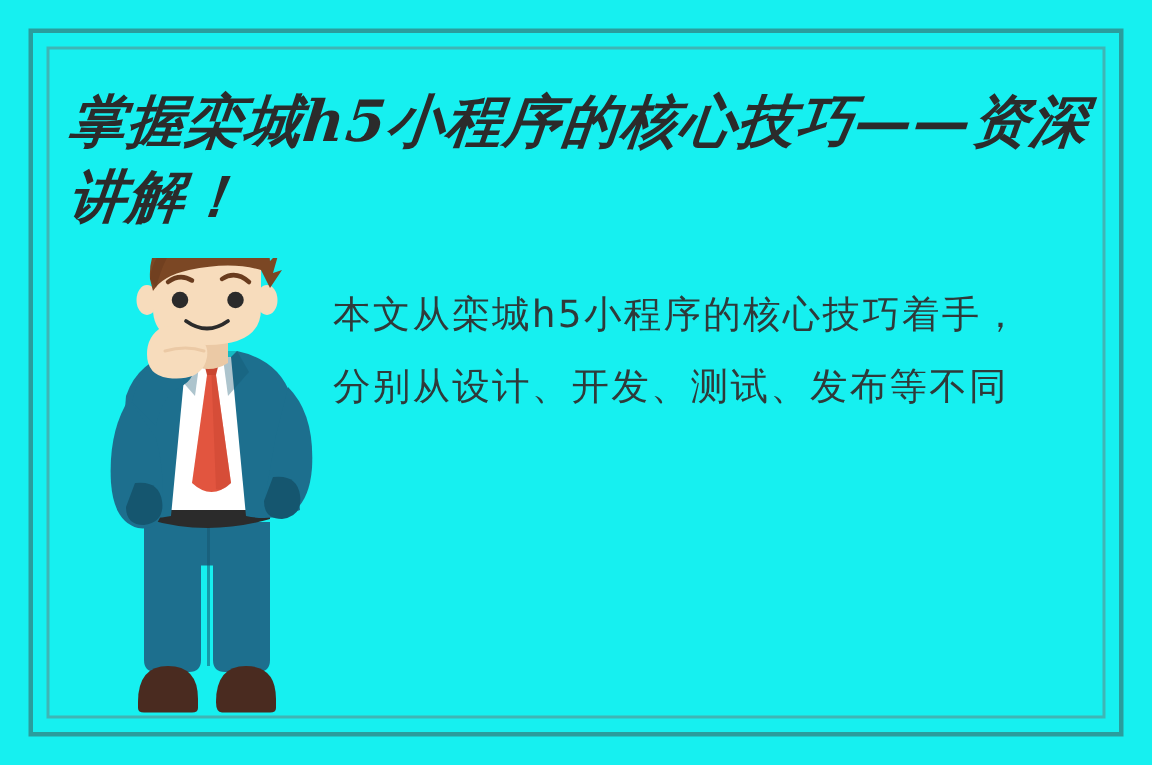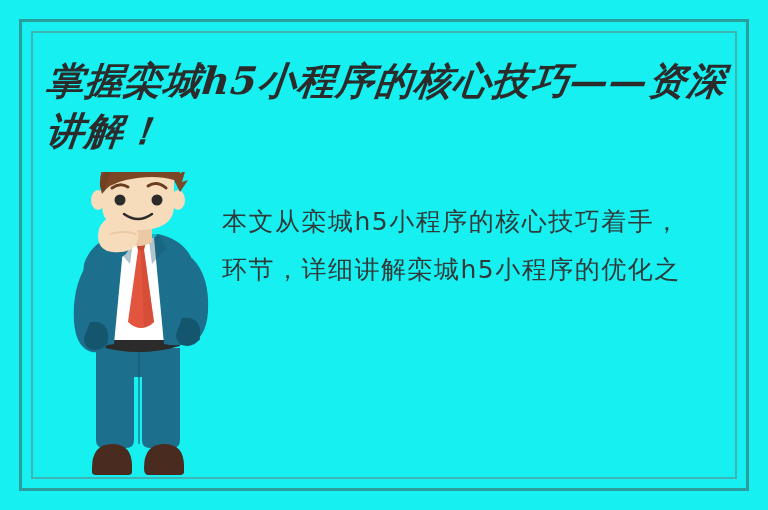--- a/index.html
+++ b/index.html
@@ -61,21 +61,21 @@
     color: #2b2b2b;
     white-space: nowrap;
     transform: skewX(-6deg);
     transform-origin: left center;
   }
 
   
   .body-block {
     position: absolute;
     left: 222px;
-    top: 198px;
+    top: 186px;
     width: 520px;
   }
   .body-line {
     font-family: "DejaVu Sans", sans-serif;
     font-size: 25px;
     line-height: 48px;
     color: #2f3a3a;
     letter-spacing: 1.5px;
     white-space: nowrap;
   }
@@ -102,21 +102,21 @@
   <div class="frame-outer"></div>
   <div class="frame-inner"></div>
 
   <div class="title-block">
     <div class="title-line">掌握栾城h5小程序的核心技巧——资深</div>
     <div class="title-line">讲解！</div>
   </div>
 
   <div class="body-block">
     <div class="body-line">本文从栾城h5小程序的核心技巧着手，</div>
-    <div class="body-line">环节，详细讲解栾城h5小程序的优化之</div>
+    <div class="body-line">分别从设计、开发、测试、发布等不同</div>
   </div>
 
   <div class="illustration">
     <svg viewBox="0 0 168 312" xmlns="http://www.w3.org/2000/svg">
 
       <g>
         <path d="M42 176 L126 176 L126 268 Q126 276 118 276 L96 276 Q88 276 88 268 L88 205 L80 205 L80 268 Q80 276 72 276 L50 276 Q42 276 42 268 Z" fill="#1d6f8e"></path>
         <path d="M84 176 L86 176 L86 272 L84 272 Z" fill="#15566f" opacity="0.55"></path>
       </g>
 

